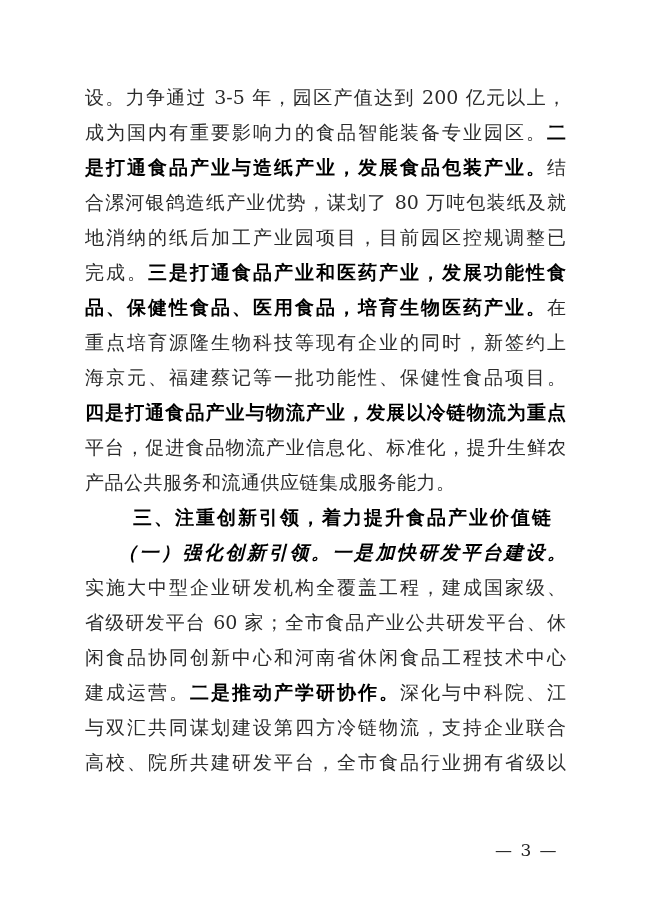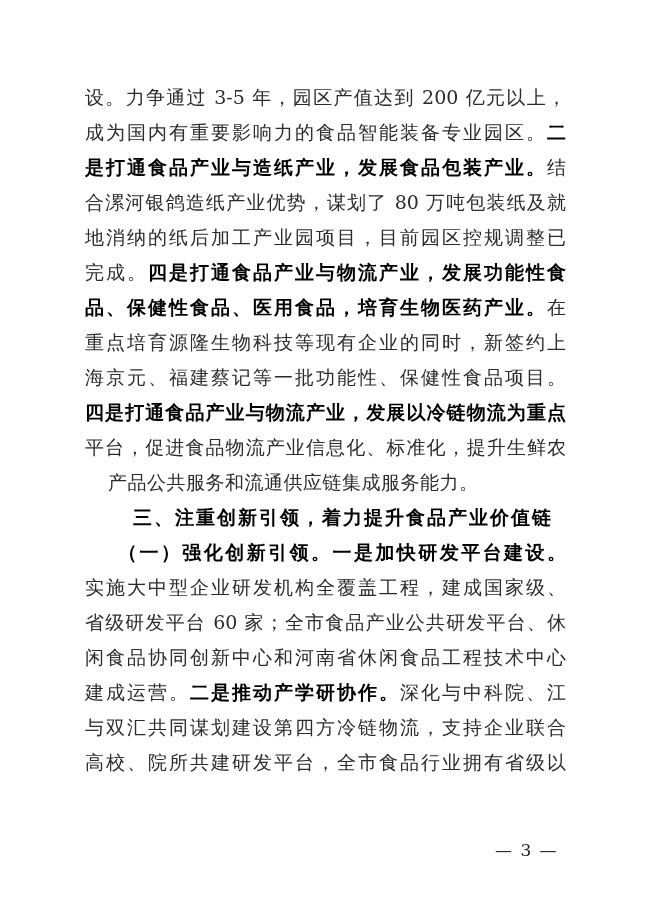--- a/index.html
+++ b/index.html
@@ -35,34 +35,34 @@
     text-align-last: justify;
     white-space: nowrap;
   }
   .line .b {
     font-weight: bold;
     color: #000000;
   }
   .line.body-end {
     text-align-last: left;
     letter-spacing: 0.5px;
-    margin-left: 23px;
   }
   .line.heading-hei {
     font-family: Liberation Sans, sans-serif;
     font-weight: bold;
     color: #000000;
     padding-left: 48px;
     text-align-last: left;
     letter-spacing: 2px;
   }
   .line.heading-kai {
     font-weight: bold;
     color: #000000;
     padding-left: 33px;
+    font-style: italic;
   }
   .pageno {
     position: absolute;
     left: 495px;
     top: 840px;
     font-size: 17px;
     letter-spacing: 1.5px;
     color: #222222;
     font-family: "DejaVu Serif", "Liberation Serif", serif;
   }
@@ -70,21 +70,21 @@
 </head>
 <body>
 
 <div class="page">
   <div class="textblock" id="textblock">
       <div class="line body"><span>设。力争通过 3-5 年，园区产值达到 200 亿元以上，</span></div>
       <div class="line body"><span>成为国内有重要影响力的食品智能装备专业园区。</span><span class="b">二</span></div>
       <div class="line body"><span class="b">是打通食品产业与造纸产业，发展食品包装产业。</span><span>结</span></div>
       <div class="line body"><span>合漯河银鸽造纸产业优势，谋划了 80 万吨包装纸及就</span></div>
       <div class="line body"><span>地消纳的纸后加工产业园项目，目前园区控规调整已</span></div>
-      <div class="line body"><span>完成。</span><span class="b">四是打通食品产业与物流产业，发展功能性食</span></div>
+      <div class="line body"><span>完成。</span><span class="b">三是打通食品产业和医药产业，发展功能性食</span></div>
       <div class="line body"><span class="b">品、保健性食品、医用食品，培育生物医药产业。</span><span>在</span></div>
       <div class="line body"><span>重点培育源隆生物科技等现有企业的同时，新签约上</span></div>
       <div class="line body"><span>海京元、福建蔡记等一批功能性、保健性食品项目。</span></div>
       <div class="line body"><span class="b">四是打通食品产业与物流产业，发展以冷链物流为重点</span></div>
       <div class="line body"><span>平台，促进食品物流产业信息化、标准化，提升生鲜农</span></div>
       <div class="line body-end"><span>产品公共服务和流通供应链集成服务能力。</span></div>
       <div class="line heading-hei"><span class="b">三、注重创新引领，着力提升食品产业价值链</span></div>
       <div class="line heading-kai"><span class="b">（一）强化创新引领。</span><span class="b">一是加快研发平台建设。</span></div>
       <div class="line body"><span>实施大中型企业研发机构全覆盖工程，建成国家级、</span></div>
       <div class="line body"><span>省级研发平台 60 家；全市食品产业公共研发平台、休</span></div>

